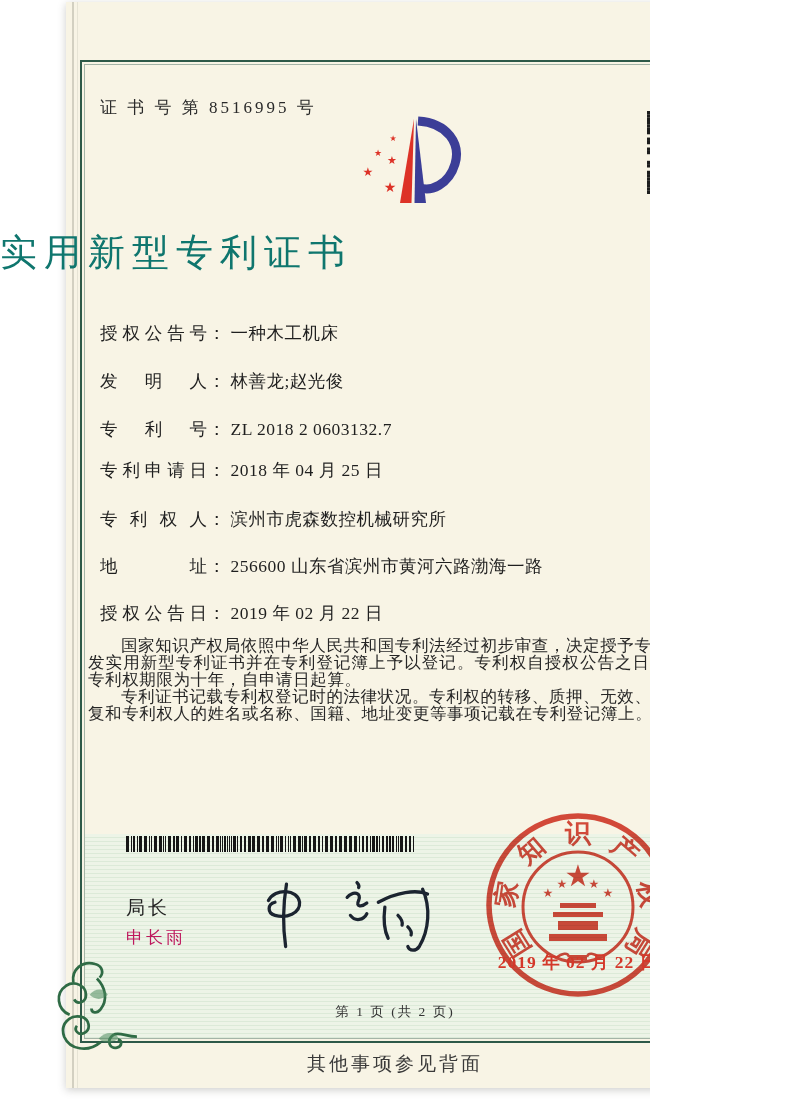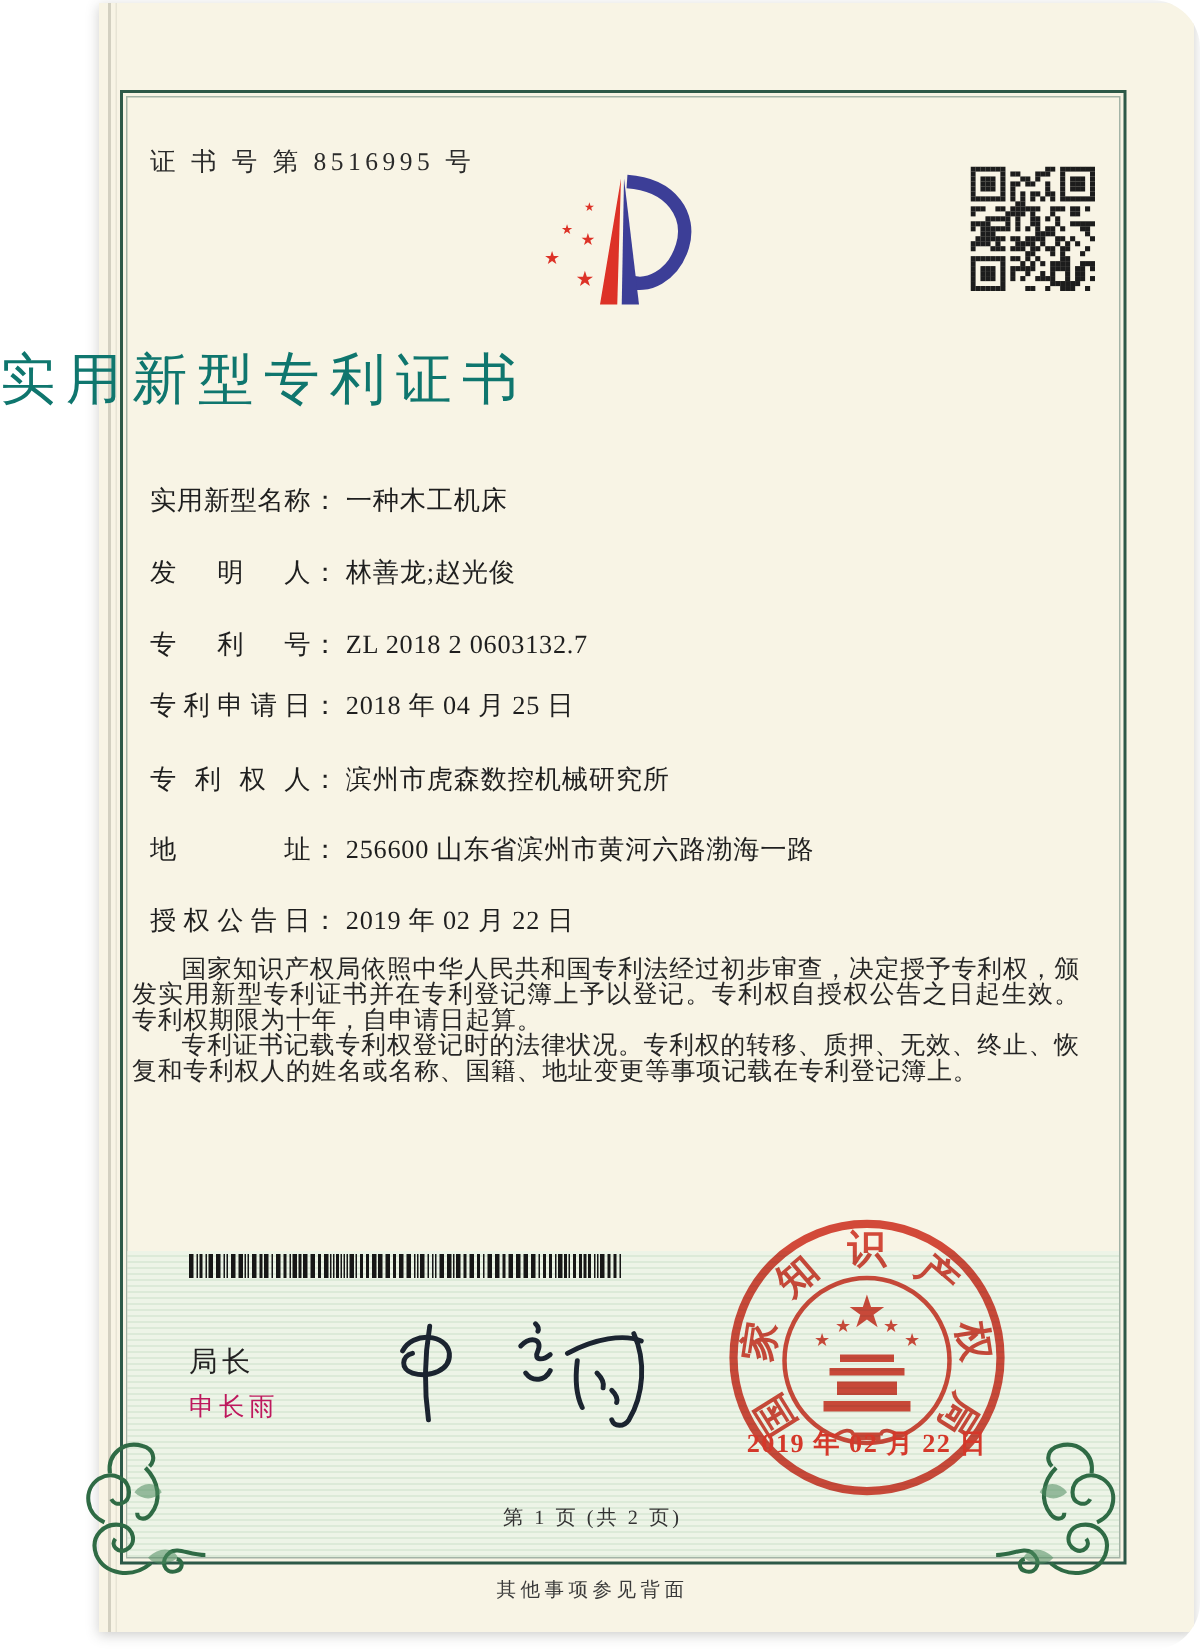--- a/index.html
+++ b/index.html
@@ -1,20 +1,19 @@
 <!DOCTYPE html>
 <html><head>
 <meta charset="utf-8">
 <style>
   html,body { margin:0; padding:0; background:#ffffff; }
   .canvas {
-    position:relative; width:800px; height:1100px; overflow:hidden;
+    position:relative; width:650px; height:1100px; overflow:hidden;
     background:#ffffff;
     font-family:"Liberation Serif","DejaVu Serif",serif;
-    border-radius:32px;
   }
   .paper {
     position:absolute; left:66px; top:2px; width:730px; height:1086px;
     background:#f8f4e5;
     box-shadow:0 2px 8px rgba(60,60,50,0.25);
   }
   .spine-line-a { position:absolute; left:72px; top:2px; width:2px; height:1086px; background:#d3d0c1; }
   .spine-line-b { position:absolute; left:77px; top:2px; width:1px; height:1086px; background:#e7e4d5; }
 
   .cert-border {
@@ -70,21 +69,21 @@
   .flourish { position:absolute; width:100px; height:105px; }
   .flourish-left  { left:46px;  top:956px; }
   .flourish-right { left:655px; top:956px; }
 
   .page-num {
     position:absolute; left:0; top:1003px; width:790px; text-align:center;
     font-size:13.5px; letter-spacing:2px; color:#333;
   }
   .back-note {
     position:absolute; left:0; top:1051px; width:790px; text-align:center;
-    font-size:13px; letter-spacing:3px; color:#3a3a3a;
+    font-size:19px; letter-spacing:3px; color:#3a3a3a;
   }
 </style>
 <title>实用新型专利证书</title></head>
 <body>
 
 <div class="canvas">
 
   <div class="paper"></div>
   <div class="spine-line-a"></div>
   <div class="spine-line-b"></div>
@@ -414,21 +413,21 @@
       <rect x="15" y="24" width="1.02" height="1.02" fill="#1c1c1c"></rect>
       <rect x="18" y="24" width="1.02" height="1.02" fill="#1c1c1c"></rect>
       <rect x="19" y="24" width="1.02" height="1.02" fill="#1c1c1c"></rect>
       <rect x="20" y="24" width="1.02" height="1.02" fill="#1c1c1c"></rect>
       <rect x="23" y="24" width="1.02" height="1.02" fill="#1c1c1c"></rect>
     </svg>
 
   <div class="title">实用新型专利证书</div>
 
   <div class="frow" style="top:321px">
-    <span class="flabel">实用新型名称</span><span class="fcolon">：</span><span class="fvalue">一种木工机床</span>
+    <span class="flabel">授权公告号</span><span class="fcolon">：</span><span class="fvalue">一种木工机床</span>
   </div>
   <div class="frow" style="top:369px">
     <span class="flabel">发明人</span><span class="fcolon">：</span><span class="fvalue">林善龙;赵光俊</span>
   </div>
   <div class="frow" style="top:417px">
     <span class="flabel">专利号</span><span class="fcolon">：</span><span class="fvalue">ZL 2018 2 0603132.7</span>
   </div>
   <div class="frow" style="top:458px">
     <span class="flabel">专利申请日</span><span class="fcolon">：</span><span class="fvalue">2018 年 04 月 25 日</span>
   </div>

